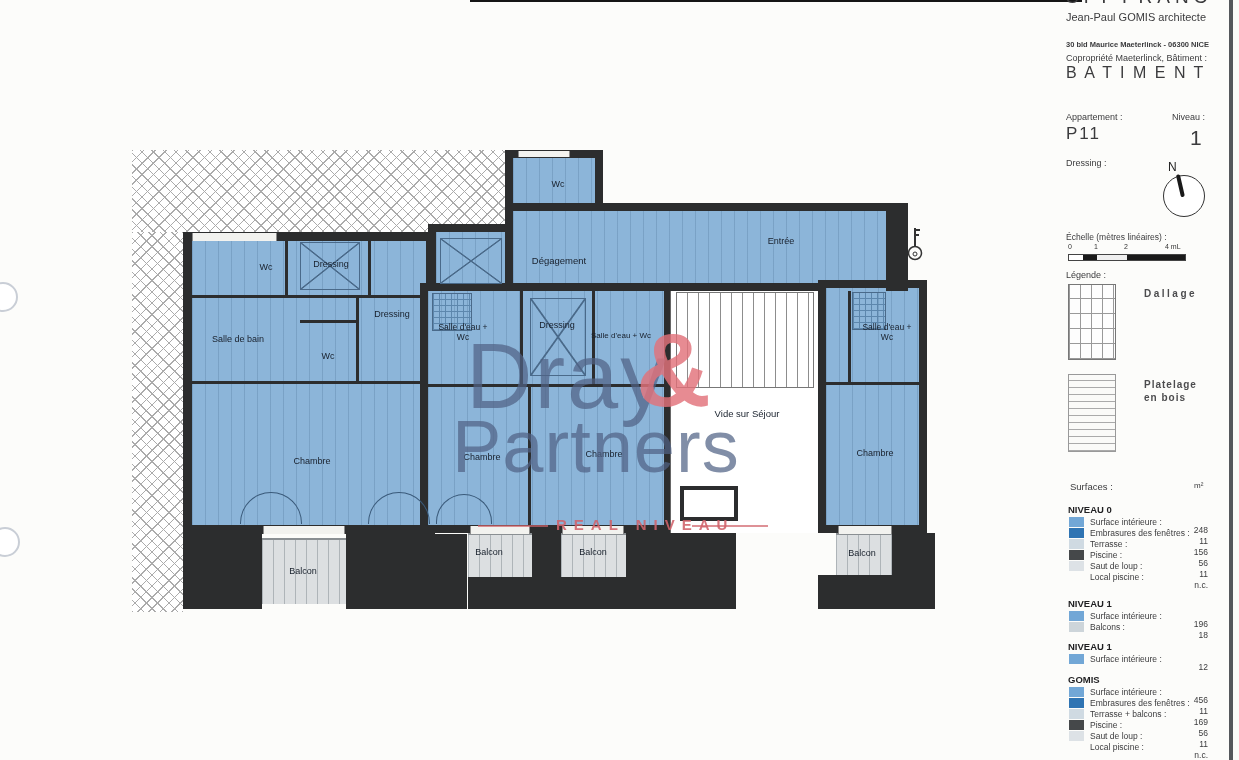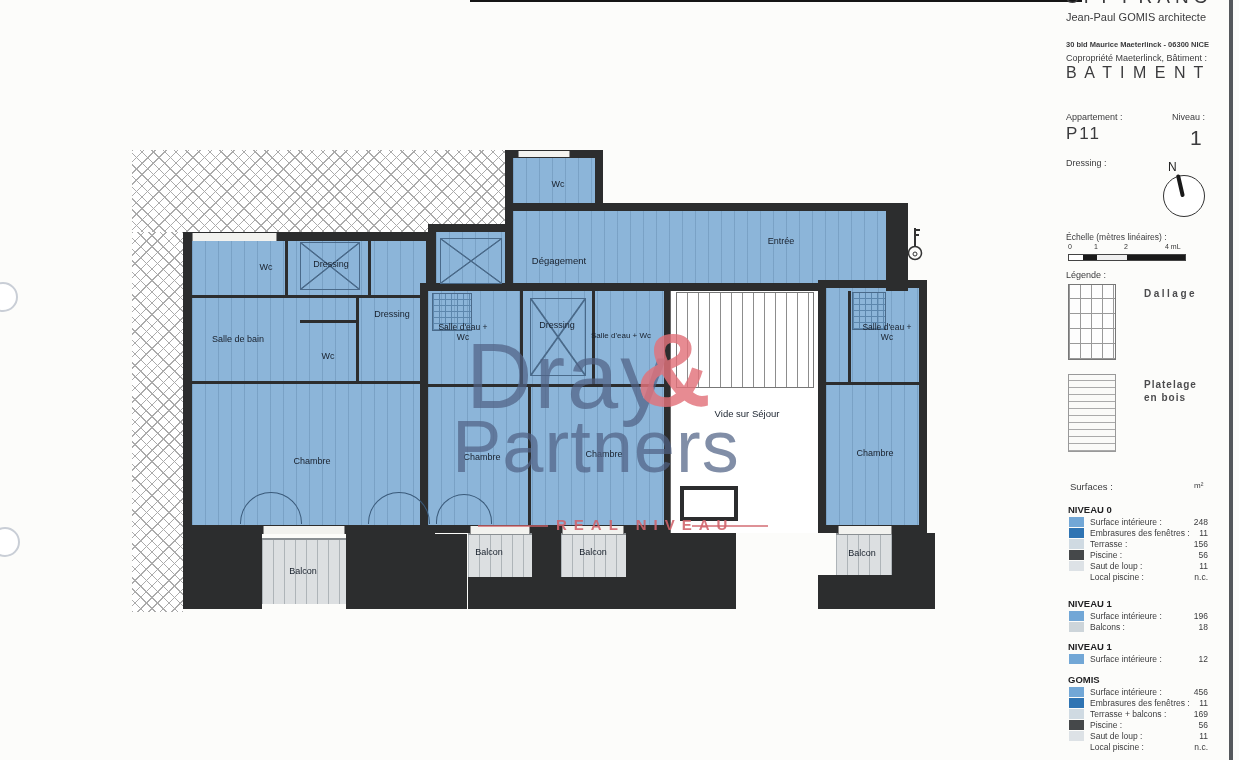--- a/index.html
+++ b/index.html
@@ -48,21 +48,21 @@
   .swgrid{position:absolute;width:46px;height:74px;border:1px solid #777;background-color:#fdfdfd;
         background-image:repeating-linear-gradient(0deg,#999 0 1px,transparent 1px 15px),
                          repeating-linear-gradient(90deg,#999 0 1px,transparent 1px 11px)}
   .swwood{position:absolute;width:46px;height:76px;border:1px solid #999;background-color:#fafaf8;
         background-image:repeating-linear-gradient(0deg,#aaa 0 1px,transparent 1px 7px)}
   .legend-label{position:absolute;font-size:10px;font-weight:700;letter-spacing:2.5px;color:#4c4c4e}
   .stitle{position:absolute;left:2px;font-size:9.5px;font-weight:700;color:#1f1f21}
   .srow{position:absolute;left:0;width:146px;height:11px;font-size:8.5px}
   .srow .sw{position:absolute;left:3px;top:0;width:15px;height:10px}
   .srow .sl{position:absolute;left:24px;top:0;white-space:nowrap}
-  .srow .sv{position:absolute;right:4px;top:0;text-align:center}
+  .srow .sv{position:absolute;right:4px;top:8px;text-align:center}
   .compassN{position:absolute;font-size:12px;color:#222}
   .compass-circle{position:absolute;width:40px;height:40px;border:1px solid #333;border-radius:50%;background:#fff}
   .needle{position:absolute;width:4px;height:23px;background:#1a1a1a;border-radius:2px;
         transform:rotate(-13deg);transform-origin:50% 100%}
 </style>
 </head>
 <body>
 
 <div class="abs" style="left:470px;top:0;width:612px;height:2px;background:#151515"></div>
 <div class="abs" style="left:1229px;top:0;width:4px;height:760px;background:#55585c"></div>

